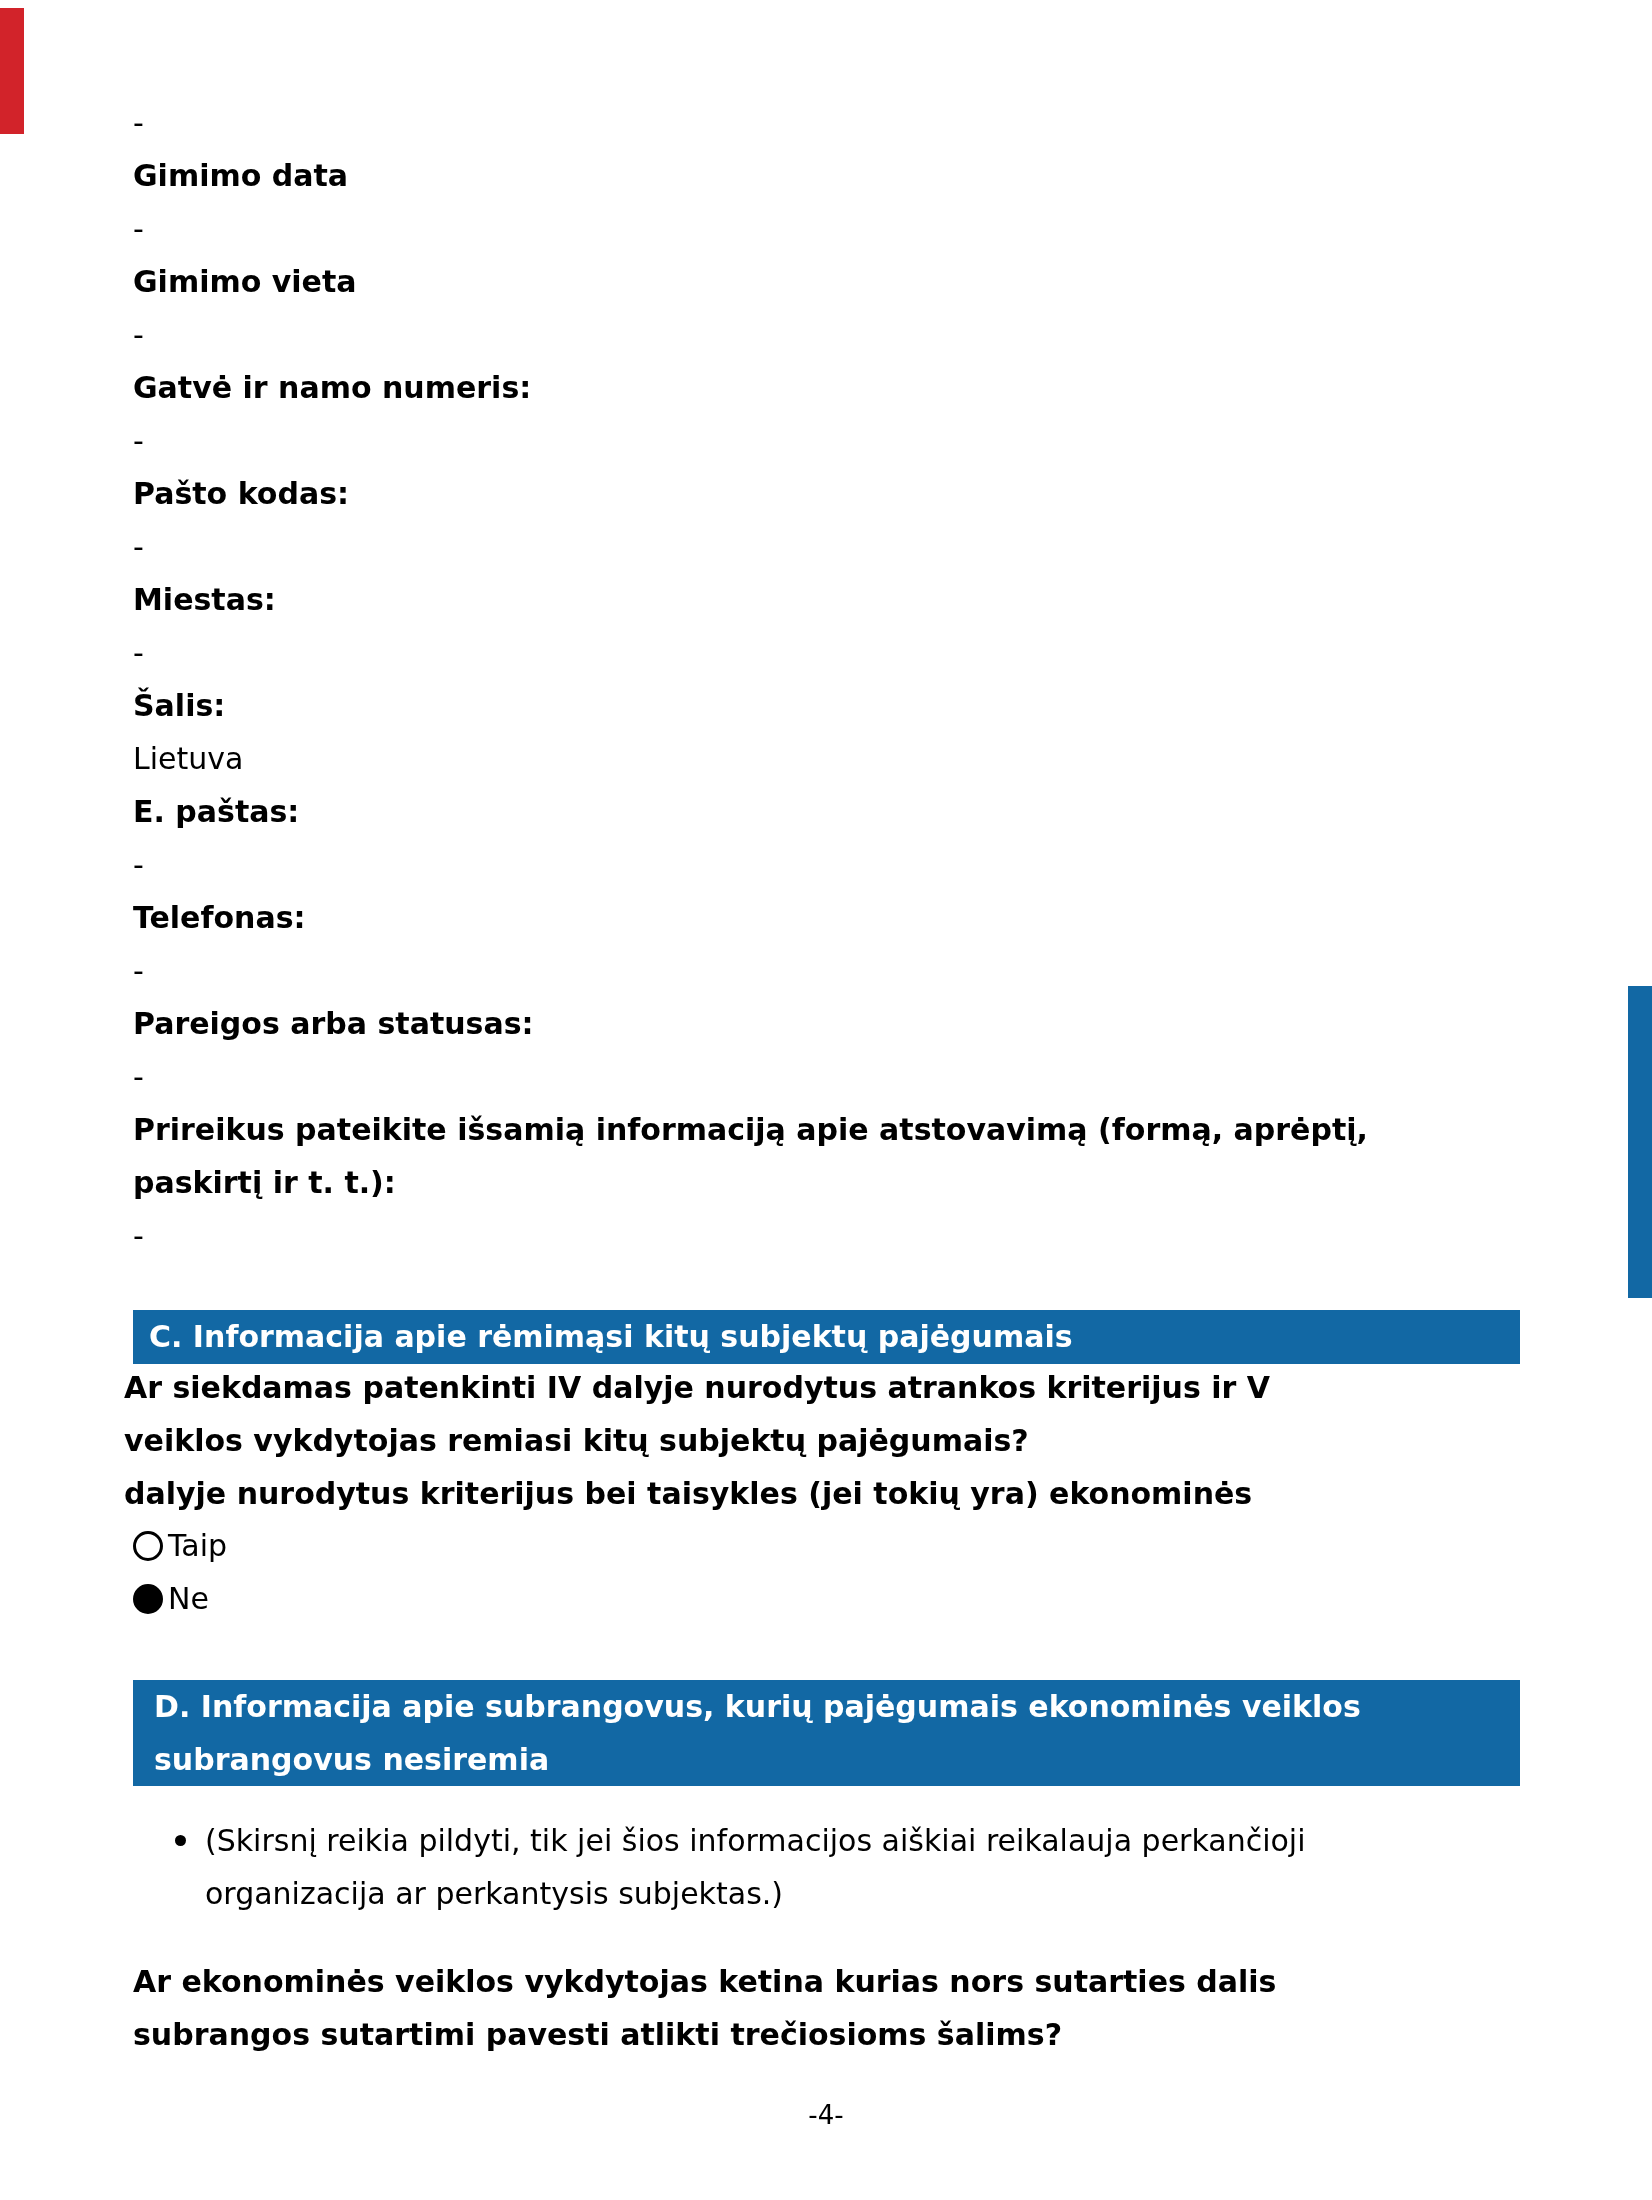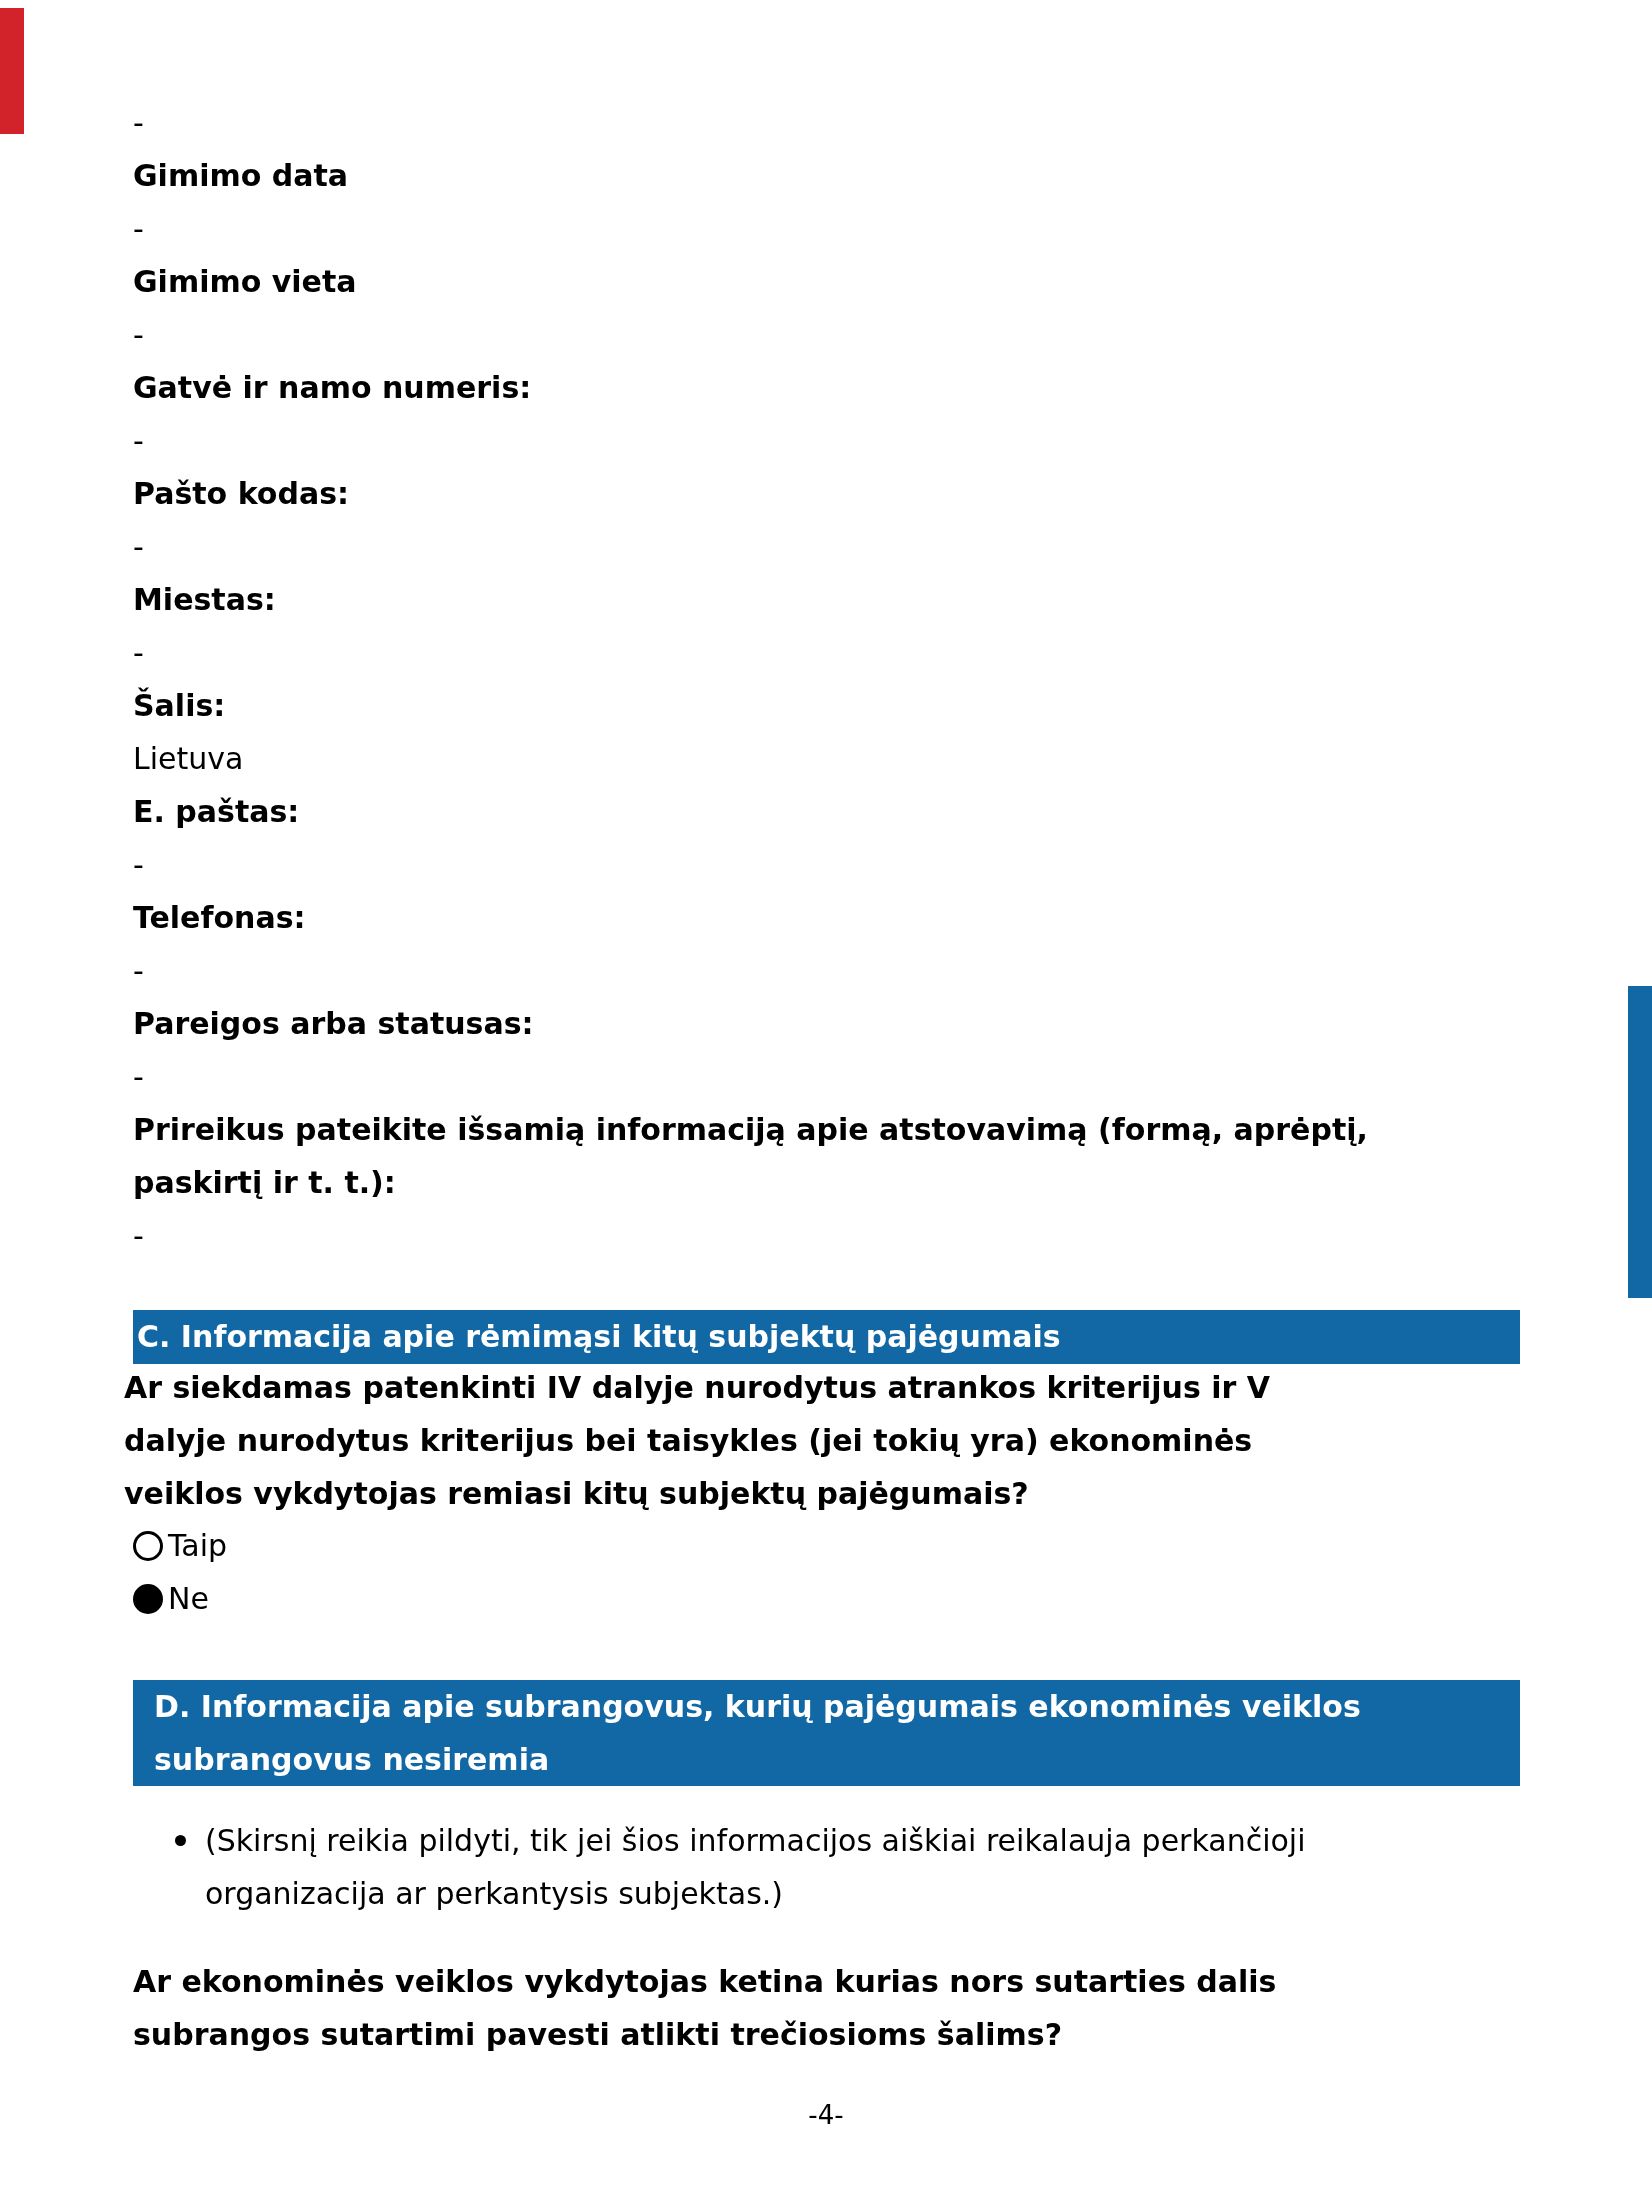--- a/index.html
+++ b/index.html
@@ -21,21 +21,21 @@
   
   #edge-red{position:absolute;left:0;top:8px;width:24px;height:126px;}
   #edge-blue{position:absolute;left:1628px;top:986px;width:24px;height:312px;}
 
   
   .section-header{
     position:absolute;left:133px;width:1387px;
     color:#fff;font-weight:700;font-size:30px;
     padding:0;box-sizing:border-box;
   }
-  #header-c{top:1310px;height:54px;line-height:54px;padding-left:4px;white-space:nowrap;overflow:hidden;}
+  #header-c{top:1310px;height:54px;line-height:54px;padding-left:16px;white-space:nowrap;overflow:hidden;}
   #header-d{top:1680px;height:106px;padding-left:21px;}
   #header-d .line{height:53px;line-height:53px;}
 
   
   #question-c{position:absolute;left:124px;top:1361px;}
   #options-c{position:absolute;left:133px;top:1519px;text-align:center;}
   .option-row{height:53px;line-height:53px;font-size:30px;font-weight:400;display:flex;align-items:center;}
   .radio{
     display:inline-block;width:24px;height:24px;
     border:3px solid #000;border-radius:50%;
@@ -85,22 +85,22 @@
   <div class="line regular">-</div>
   <div class="line bold">Prireikus pateikite išsamią informaciją apie atstovavimą (formą, aprėptį,</div>
   <div class="line bold">paskirtį ir t. t.):</div>
   <div class="line regular">-</div>
 </div>
 
 <div id="header-c" class="section-header" style="background: rgb(18, 104, 164);">C. Informacija apie rėmimąsi kitų subjektų pajėgumais</div>
 
 <div id="question-c">
   <div class="line bold">Ar siekdamas patenkinti IV dalyje nurodytus atrankos kriterijus ir V</div>
+  <div class="line bold">veiklos vykdytojas remiasi kitų subjektų pajėgumais?</div>
   <div class="line bold">dalyje nurodytus kriterijus bei taisykles (jei tokių yra) ekonominės</div>
-  <div class="line bold">veiklos vykdytojas remiasi kitų subjektų pajėgumais?</div>
 </div>
 
 <div id="options-c">
   <div class="option-row">
     <span class="radio"></span>
     <span>Taip</span>
   </div>
   <div class="option-row">
     <span class="radio selected"></span>
     <span>Ne</span>

